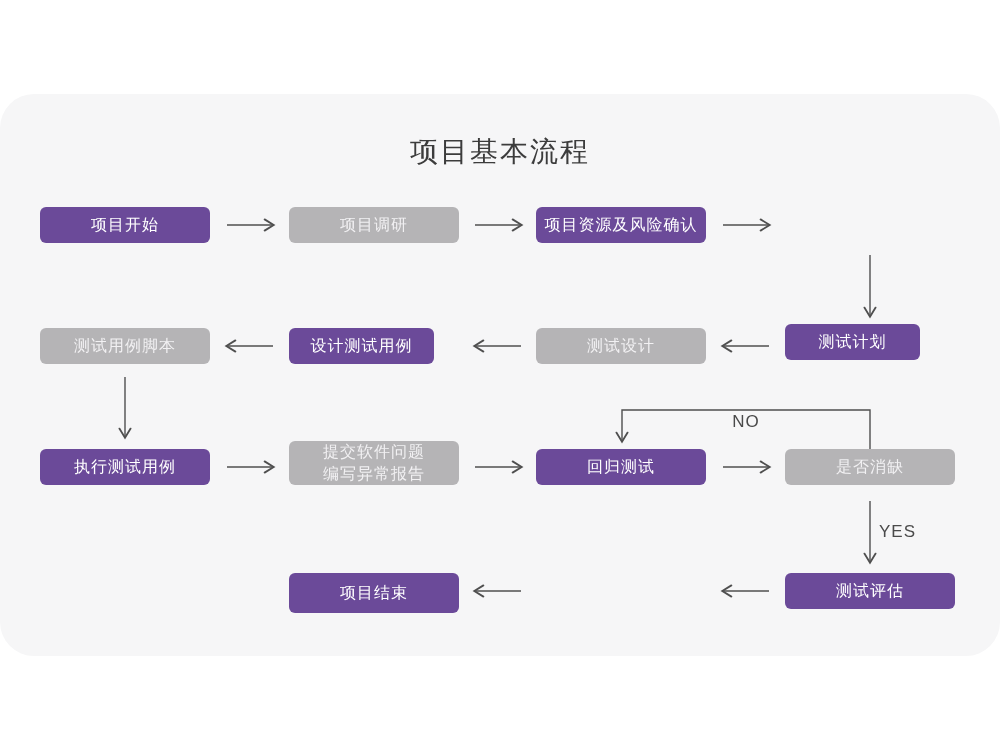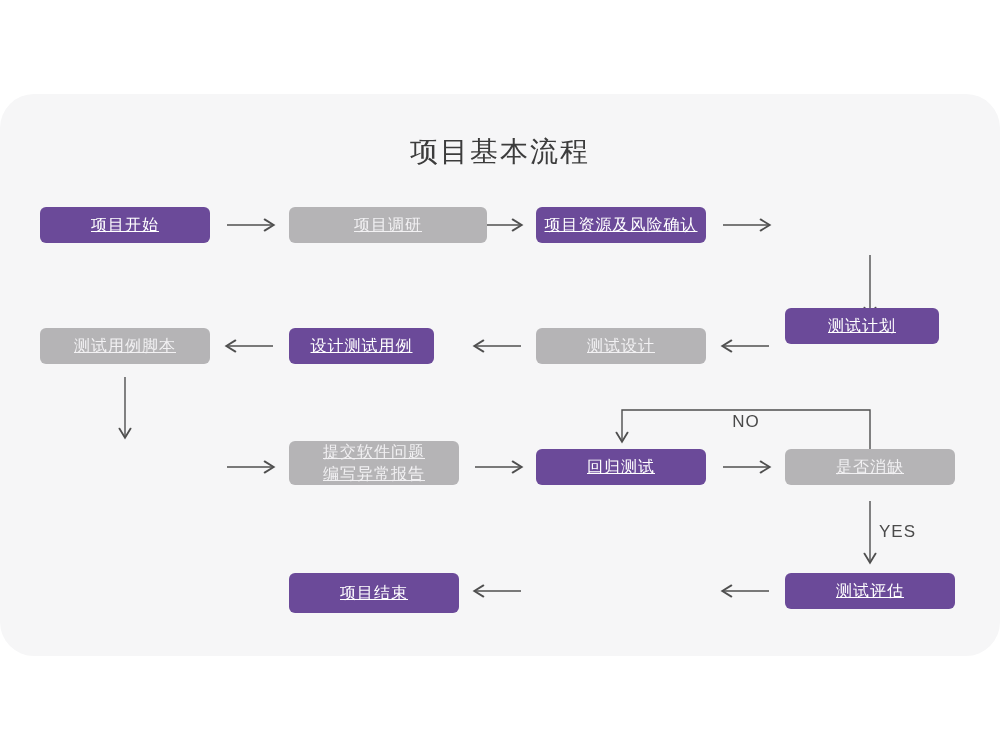--- a/index.html
+++ b/index.html
@@ -41,21 +41,20 @@
     position: absolute;
     display: flex;
     align-items: center;
     justify-content: center;
     border-radius: 6px;
     font-size: 16px;
     line-height: 22px;
     letter-spacing: 1px;
     text-align: center;
     white-space: pre-line;
-    text-decoration: underline;
   }
   .node.purple {
     background: var(--accent-purple, #6b4a99);
     color: var(--node-text-purple, #ffffff);
   }
   .node.gray {
     background: var(--node-gray, #b5b4b6);
     color: var(--node-text-gray, #f2f1f3);
   }
   .connectors {
@@ -116,28 +115,29 @@
 
     <path class="flow-line" d="M870,449 L870,410 L622,410 L622,441" marker-end="url(#ah)"></path>
 
     <path class="flow-line" d="M870,501 L870,562" marker-end="url(#ah)"></path>
 
     <path class="flow-line" d="M769,591 L723,591" marker-end="url(#ah)"></path>
     <path class="flow-line" d="M521,591 L475,591" marker-end="url(#ah)"></path>
   </svg>
 
   <div class="node purple" style="left:40px;  top:207px; width:170px; height:36px">项目开始</div>
-  <div class="node gray" style="left:289px; top:207px; width:198px; height:36px">项目调研</div>
+  <div class="node gray" style="left:289px; top:207px; width:170px; height:36px">项目调研</div>
   <div class="node purple" style="left:536px; top:207px; width:170px; height:36px">项目资源及风险确认</div>
 
-  <div class="node purple" style="left:785px; top:308px; width:154px; height:36px">测试计划</div>
+  <div class="node purple" style="left:785px; top:324px; width:135px; height:36px">测试计划</div>
   <div class="node gray" style="left:536px; top:328px; width:170px; height:36px">测试设计</div>
   <div class="node purple" style="left:289px; top:328px; width:145px; height:36px">设计测试用例</div>
   <div class="node gray" style="left:40px;  top:328px; width:170px; height:36px">测试用例脚本</div>
 
+  <div class="node purple" style="left:40px;  top:449px; width:170px; height:36px">执行测试用例</div>
   <div class="node gray" style="left:289px; top:441px; width:170px; height:44px">提交软件问题
 编写异常报告</div>
   <div class="node purple" style="left:536px; top:449px; width:170px; height:36px">回归测试</div>
   <div class="node gray" style="left:785px; top:449px; width:170px; height:36px">是否消缺</div>
 
   <div class="node purple" style="left:785px; top:573px; width:170px; height:36px">测试评估</div>
   <div class="node purple" style="left:289px; top:573px; width:170px; height:40px">项目结束</div>
 
   <div class="branch-label" style="left:716px; top:412px; width:60px; text-align:center">NO</div>
   <div class="branch-label" style="left:879px; top:522px">YES</div>

